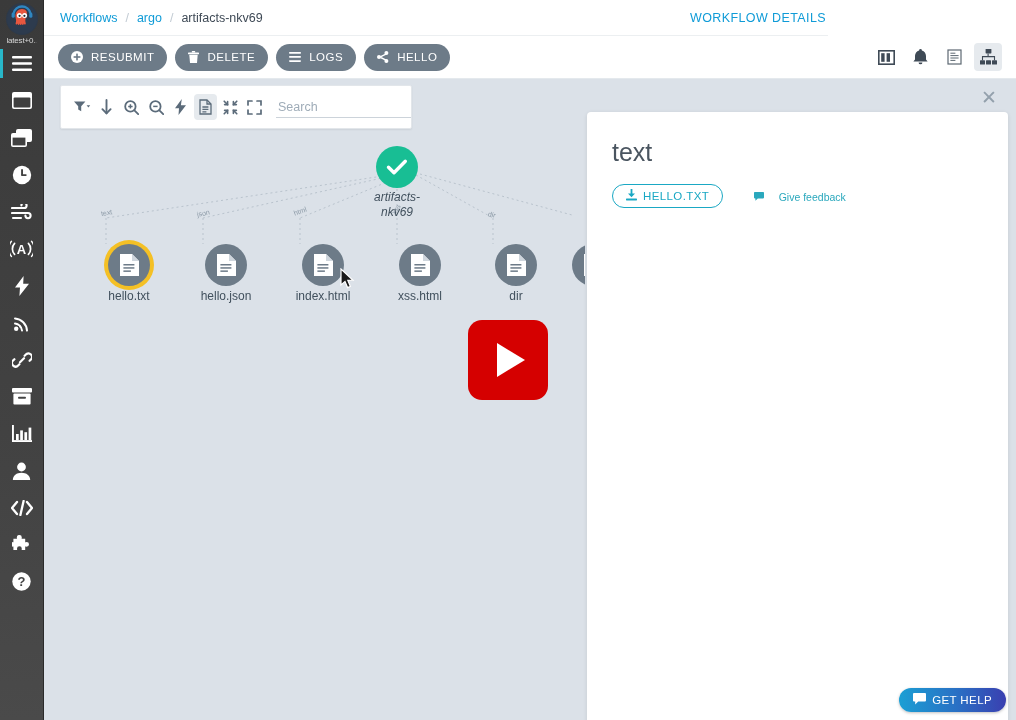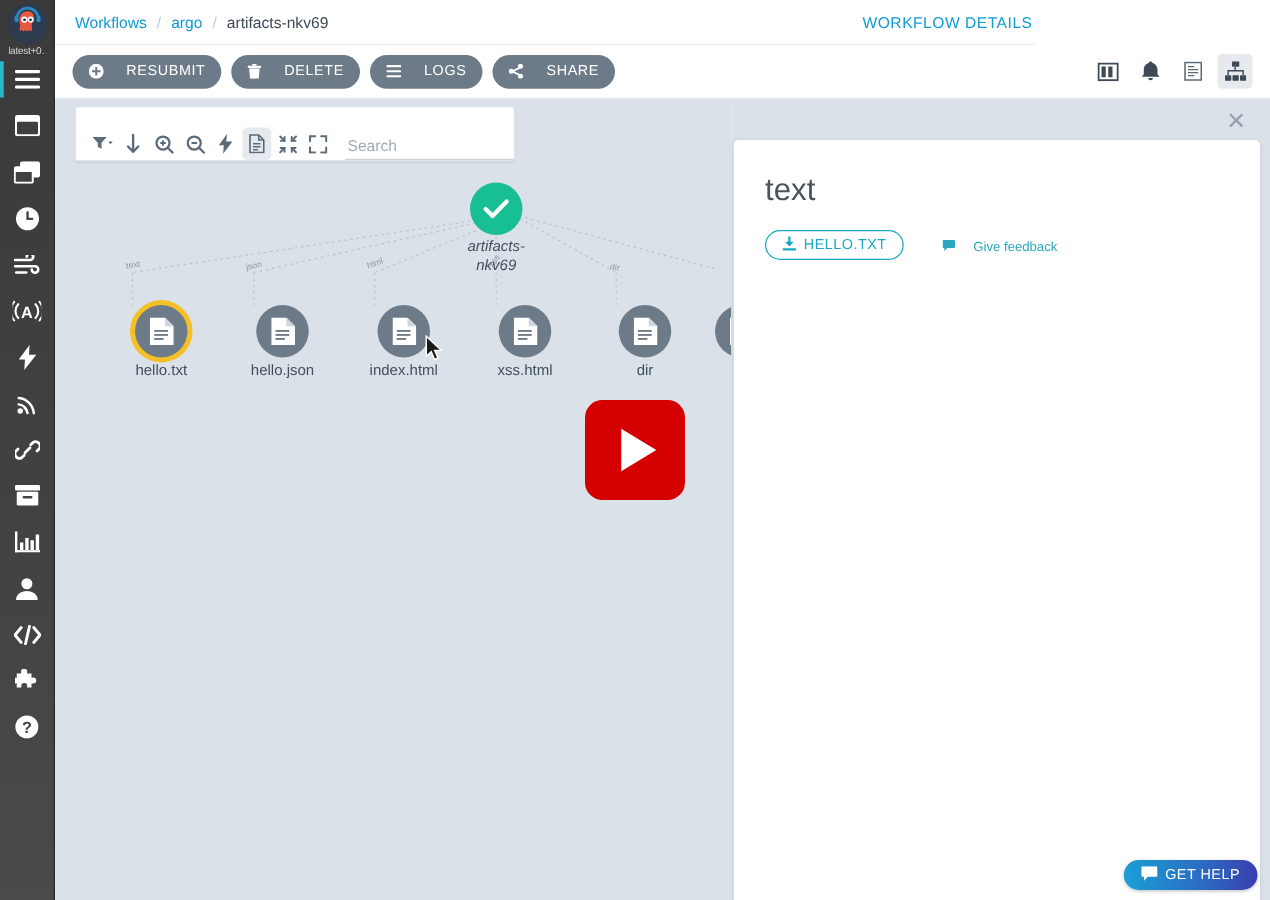--- a/index.html
+++ b/index.html
@@ -54,21 +54,21 @@
   }
 
   
   .actionbar {
     position:absolute; left:44px; top:36px; width:972px; height:43px;
     background:#ffffff; display:flex; align-items:center; padding-left:14px;
     border-bottom: 1px solid #e4e9ed;
   }
   .abtn {
     height: 27px; border-radius: 14px; background:#6d7b88; color:#ffffff;
-    display:inline-flex; align-items:center; gap:18px;
+    display:inline-flex; align-items:center; gap:8px;
     padding: 0 13px; font-size: 11.5px; letter-spacing:0.5px; margin-right:8px;
     cursor:pointer; white-space:nowrap; border:none;
     font-family: "Liberation Sans", sans-serif;
   }
   .abtn svg { display:block; }
   .topicons { margin-left:auto; display:flex; align-items:center; gap:6px; padding-right:14px; }
   .ticon {
     width: 28px; height: 28px; border-radius: 4px;
     display:flex; align-items:center; justify-content:center; cursor:pointer;
     color:#3f4a56;
@@ -76,21 +76,21 @@
   .ticon.sel { background:#e6eaee; }
 
   
   .graph {
     position:absolute; left:44px; top:79px; width:541px; height:641px;
     background:#dbe1e8; overflow:hidden;
   }
   .graph-toolbar {
     position:absolute; left:16px; top:6px; width:352px; height:44px;
     background:#ffffff; border:1px solid #e2e6ea; border-radius:2px;
-    display:flex; align-items:flex-end; padding-left:10px;
+    display:flex; align-items:center; padding-left:10px;
     box-shadow: 0 1px 2px rgba(0,0,0,0.07);
   }
   .gt-icon {
     width:26px; height:26px; border-radius:4px; display:flex; align-items:center;
     justify-content:center; color:#5b6b7a; cursor:pointer; margin-right:2px;
   }
   .gt-icon.sel { background:#e6eaee; }
   .gt-search {
     margin-left:8px; width: 135px; border:none; outline:none;
     border-bottom: 1px solid #ccd3da; font-size:12.5px; color:#5b6b7a;
@@ -384,21 +384,21 @@
     </div>
     <div class="abtn">
       <span>
         <svg width="12" height="12" viewBox="0 0 12 12" fill="#fff">
             <circle cx="9.4" cy="2" r="2"></circle>
             <circle cx="9.4" cy="10" r="2"></circle>
             <circle cx="2" cy="6" r="2"></circle>
             <path d="M3 5.2 8.6 2.4l.6 1.3L3.6 6.5zM3.6 5.6l5.6 2.8-.6 1.3L3 6.9z"></path>
           </svg>
       </span>
-      <span>SHARE</span>
+      <span>HELLO</span>
     </div>
 
     <div class="topicons">
       <div class="ticon">
         <svg width="17" height="15" viewBox="0 0 17 15" fill="none" stroke="#3f4a56" stroke-width="1.6">
             <rect x="0.8" y="0.8" width="15.4" height="13.4"></rect>
             <rect x="3.2" y="3.2" width="3.4" height="8.6" fill="#3f4a56" stroke="none"></rect>
             <rect x="8.6" y="3.2" width="3.4" height="8.6" fill="#3f4a56" stroke="none"></rect>
           </svg>
       </div>

